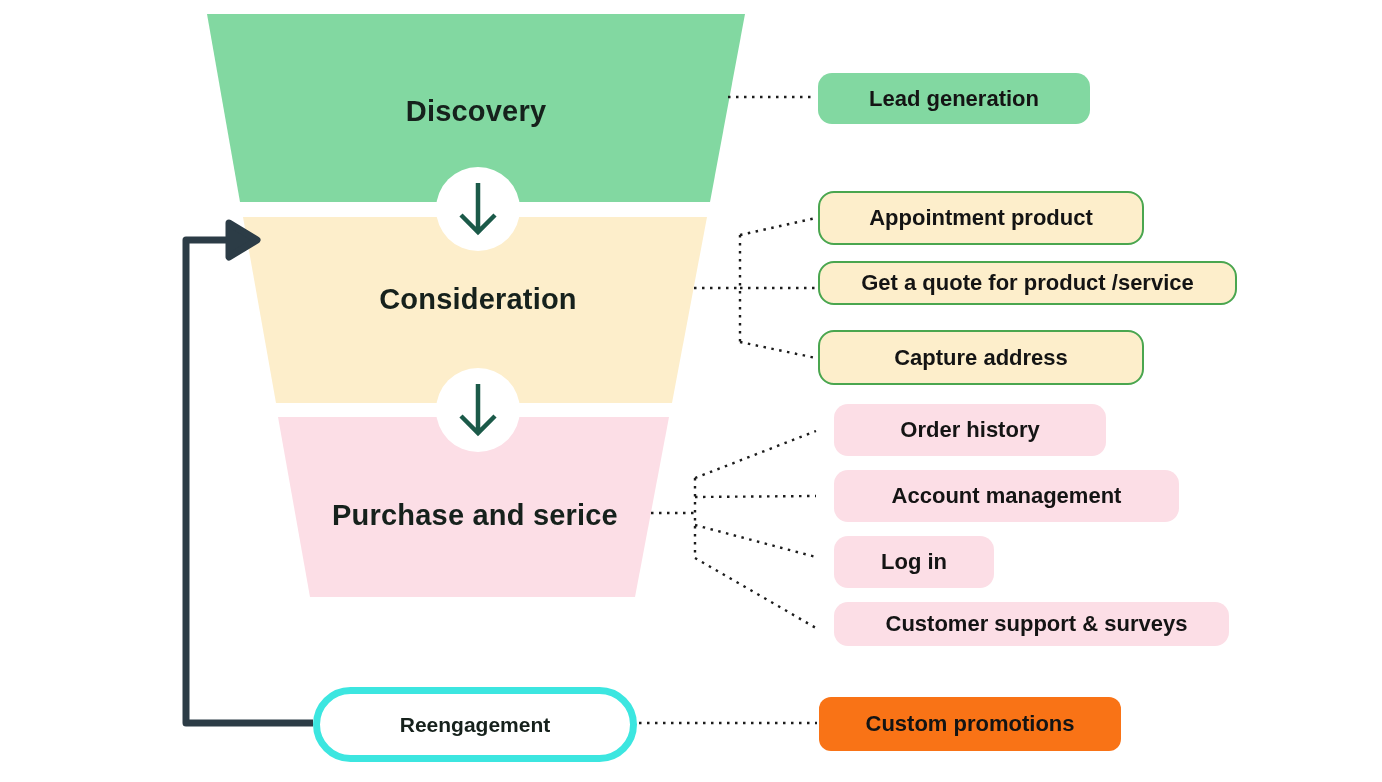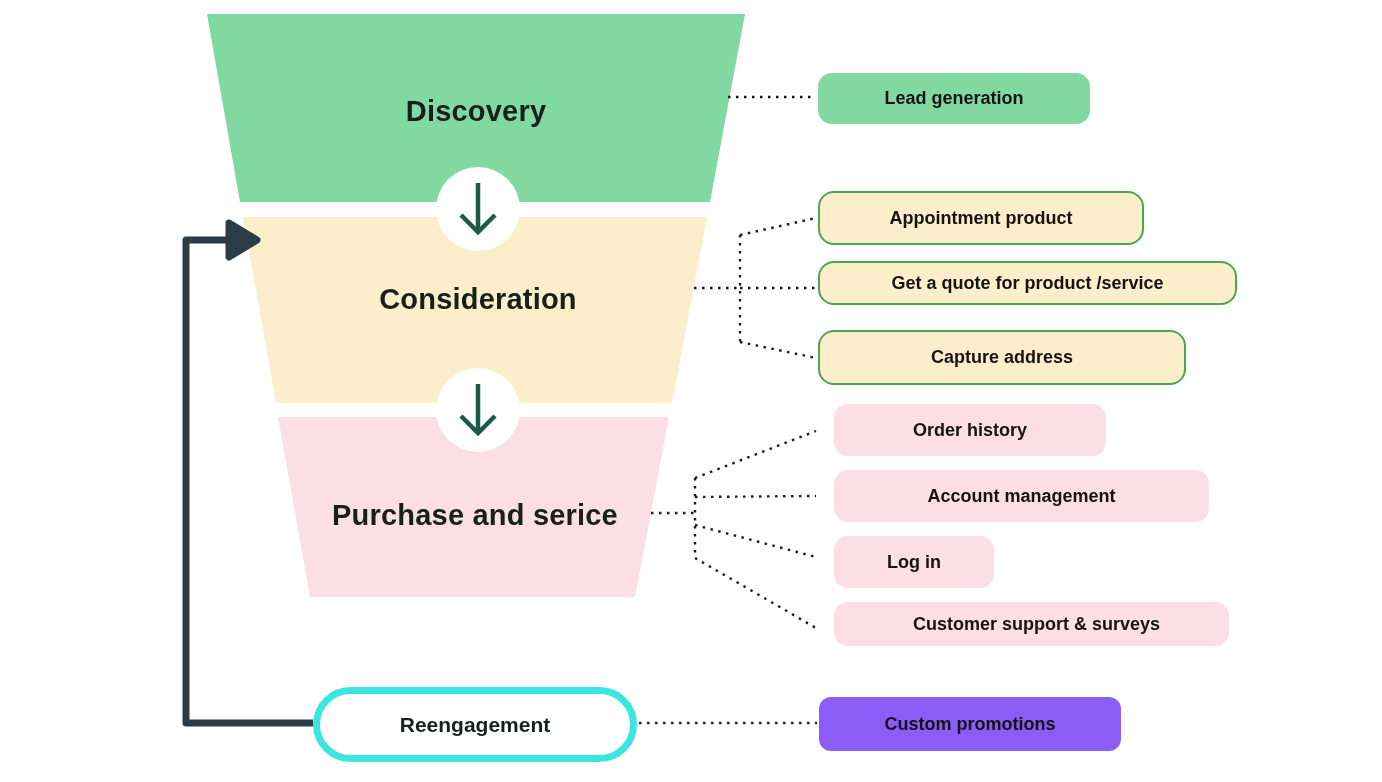--- a/index.html
+++ b/index.html
@@ -14,27 +14,27 @@
   .stage-label{
     position:absolute;
     transform:translate(-50%,-50%);
     font-size:29px;font-weight:700;color:#16211c;
     white-space:nowrap;letter-spacing:0.2px;
   }
   .pill{
     position:absolute;
     display:flex;align-items:center;justify-content:center;
     border-radius:14px;
-    font-size:18px;font-weight:700;color:#141414;
+    font-size:22px;font-weight:700;color:#141414;
     white-space:nowrap;box-sizing:border-box;
   }
   .pill-green{background:#82d8a1;}
   .pill-yellow{background:#fdeecb;border:2px solid #4aa64f;border-radius:16px;}
   .pill-pink{background:#fcdee6;margin-left:16px;}
-  .pill-teal{background:#8b5cf6;border-radius:12px;}
+  .pill-teal{background:#f97316;border-radius:12px;}
   .loop-pill{
     position:absolute;left:313px;top:687px;width:324px;height:75px;
     background:#ffffff;border:7px solid #3ce6e0;border-radius:44px;
     display:flex;align-items:center;justify-content:center;
     font-size:21px;font-weight:700;color:#16211c;box-sizing:border-box;
     white-space:nowrap;
   }
 </style>
 </head>
 <body>
@@ -82,22 +82,22 @@
   <div class="stage-label" style="left:478px;top:299px;">Consideration</div>
 
   <div class="loop-pill">
     <span>Reengagement</span>
   </div>
 
   <div class="pill pill-green" style="left:818px;top:73px;width:272px;height:51px;">Lead generation</div>
 
   <div class="pill pill-yellow" style="left:818px;top:191px;width:326px;height:54px;">Appointment product</div>
   <div class="pill pill-yellow" style="left:818px;top:261px;width:419px;height:44px;">Get a quote for product /service</div>
-  <div class="pill pill-yellow" style="left:818px;top:330px;width:368px;height:55px;">Capture address</div>
+  <div class="pill pill-yellow" style="left:818px;top:330px;width:326px;height:55px;">Capture address</div>
 
   <div class="pill pill-pink" style="left:818px;top:404px;width:272px;height:52px;">Order history</div>
-  <div class="pill pill-pink" style="left:818px;top:470px;width:375px;height:52px;">Account management</div>
+  <div class="pill pill-pink" style="left:818px;top:470px;width:345px;height:52px;">Account management</div>
   <div class="pill pill-pink" style="left:818px;top:536px;width:160px;height:52px;">Log in</div>
   <div class="pill pill-pink" style="left:818px;top:602px;width:395px;height:44px;padding-left:10px;">Customer support &amp; surveys</div>
 
   <div class="pill pill-teal" style="left:819px;top:697px;width:302px;height:54px;">Custom promotions</div>
 
 </div>
 
 </body></html>

